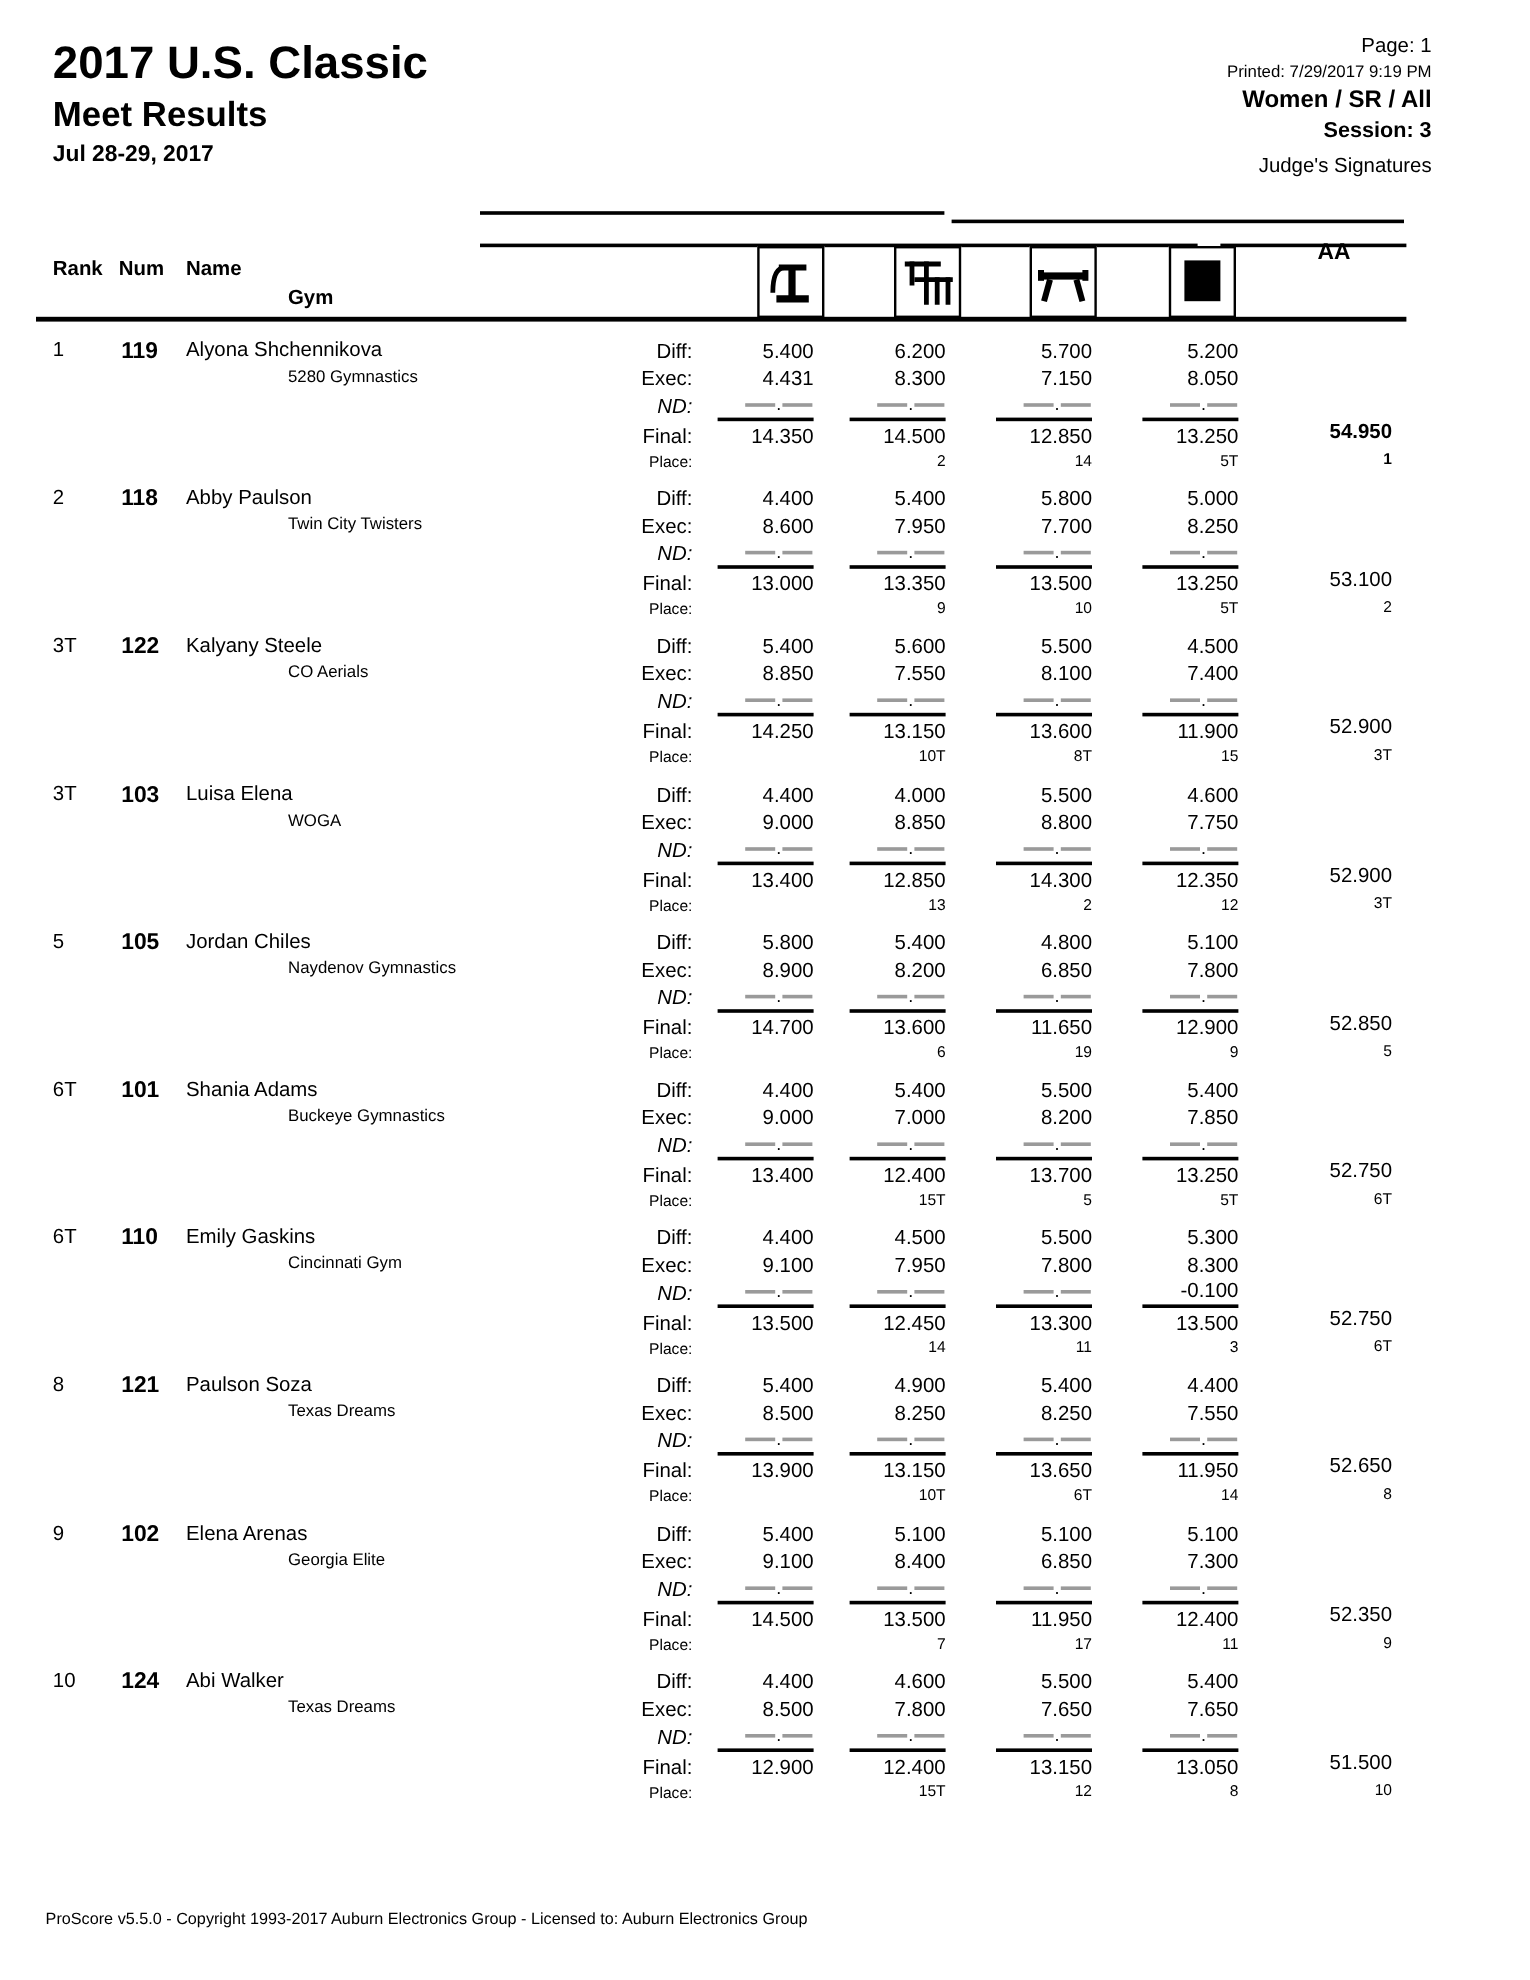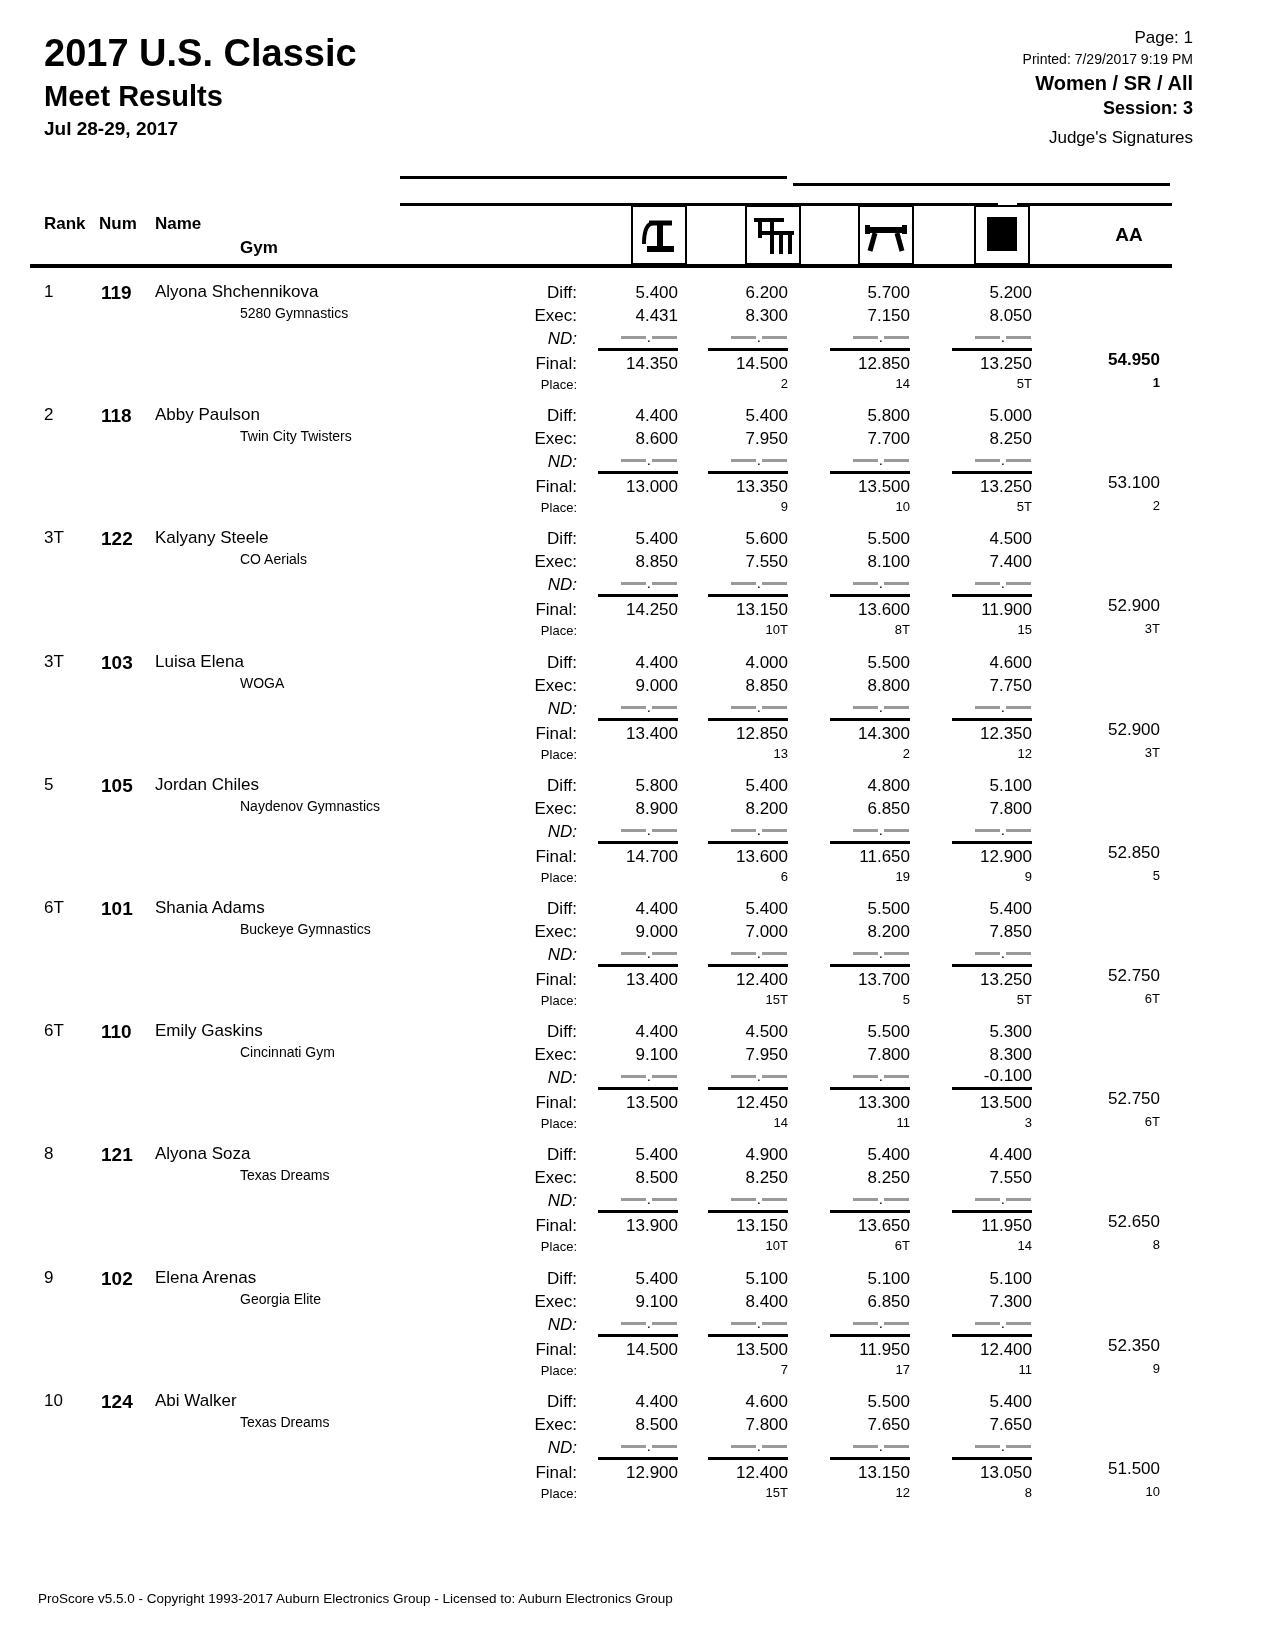--- a/index.html
+++ b/index.html
@@ -14,21 +14,21 @@
   .hr-right{width:340px;right:110px;text-align:right;}
   .pageno{top:28px;font-size:17px;}
   .printed{top:51px;font-size:14px;}
   .division{top:72px;font-size:20px;font-weight:bold;}
   .session{top:98px;font-size:18px;font-weight:bold;}
   .signatures{top:128px;font-size:17px;}
   .line{position:absolute;background:#000;height:3px;}
   
   .th{font-size:17px;font-weight:bold;top:214px;}
   .gymh{left:240px;top:238px;font-size:17px;font-weight:bold;position:absolute;}
-  .aah{left:1098px;top:224px;width:62px;font-size:19px;font-weight:bold;text-align:center;position:absolute;}
+  .aah{left:1098px;top:200px;width:62px;font-size:19px;font-weight:bold;text-align:left;position:absolute;}
   .iconbox{position:absolute;top:205px;width:52px;height:56px;border:2px solid #000;background:#fff;}
   .iconbox svg{display:block;margin:3px auto 0;}
   .thickline{position:absolute;top:264px;left:30px;width:1142px;height:4px;background:#000;}
   
   .row{position:absolute;left:0;width:1275px;height:123px;}
   .rank{position:absolute;left:44px;top:6px;font-size:17px;}
   .num{position:absolute;left:101px;top:6px;font-size:19px;font-weight:bold;}
   .name{position:absolute;left:155px;top:6px;font-size:17px;}
   .gym{position:absolute;left:240px;top:29px;font-size:14px;}
   .lbl{position:absolute;left:487px;width:90px;text-align:right;font-size:17px;}
@@ -427,21 +427,21 @@
     <div class="c c3 r-place">11</div>
     <div class="c c4 r-place">3</div>
 
     <div class="aa">52.750</div>
     <div class="aap">6T</div>
   </div>
 
   <div class="row" style="top: 1138px;">
     <div class="rank">8</div>
     <div class="num">121</div>
-    <div class="name">Alyona Soza</div>
+    <div class="name">Paulson Soza</div>
     <div class="gym">Texas Dreams</div>
 
     <div class="lbl l-diff">Diff:</div>
     <div class="lbl l-exec">Exec:</div>
     <div class="lbl l-nd">ND:</div>
     <div class="lbl l-final">Final:</div>
     <div class="lbl l-place">Place:</div>
 
     <div class="c c1 r-diff">5.400</div>
     <div class="c c2 r-diff">4.900</div>

